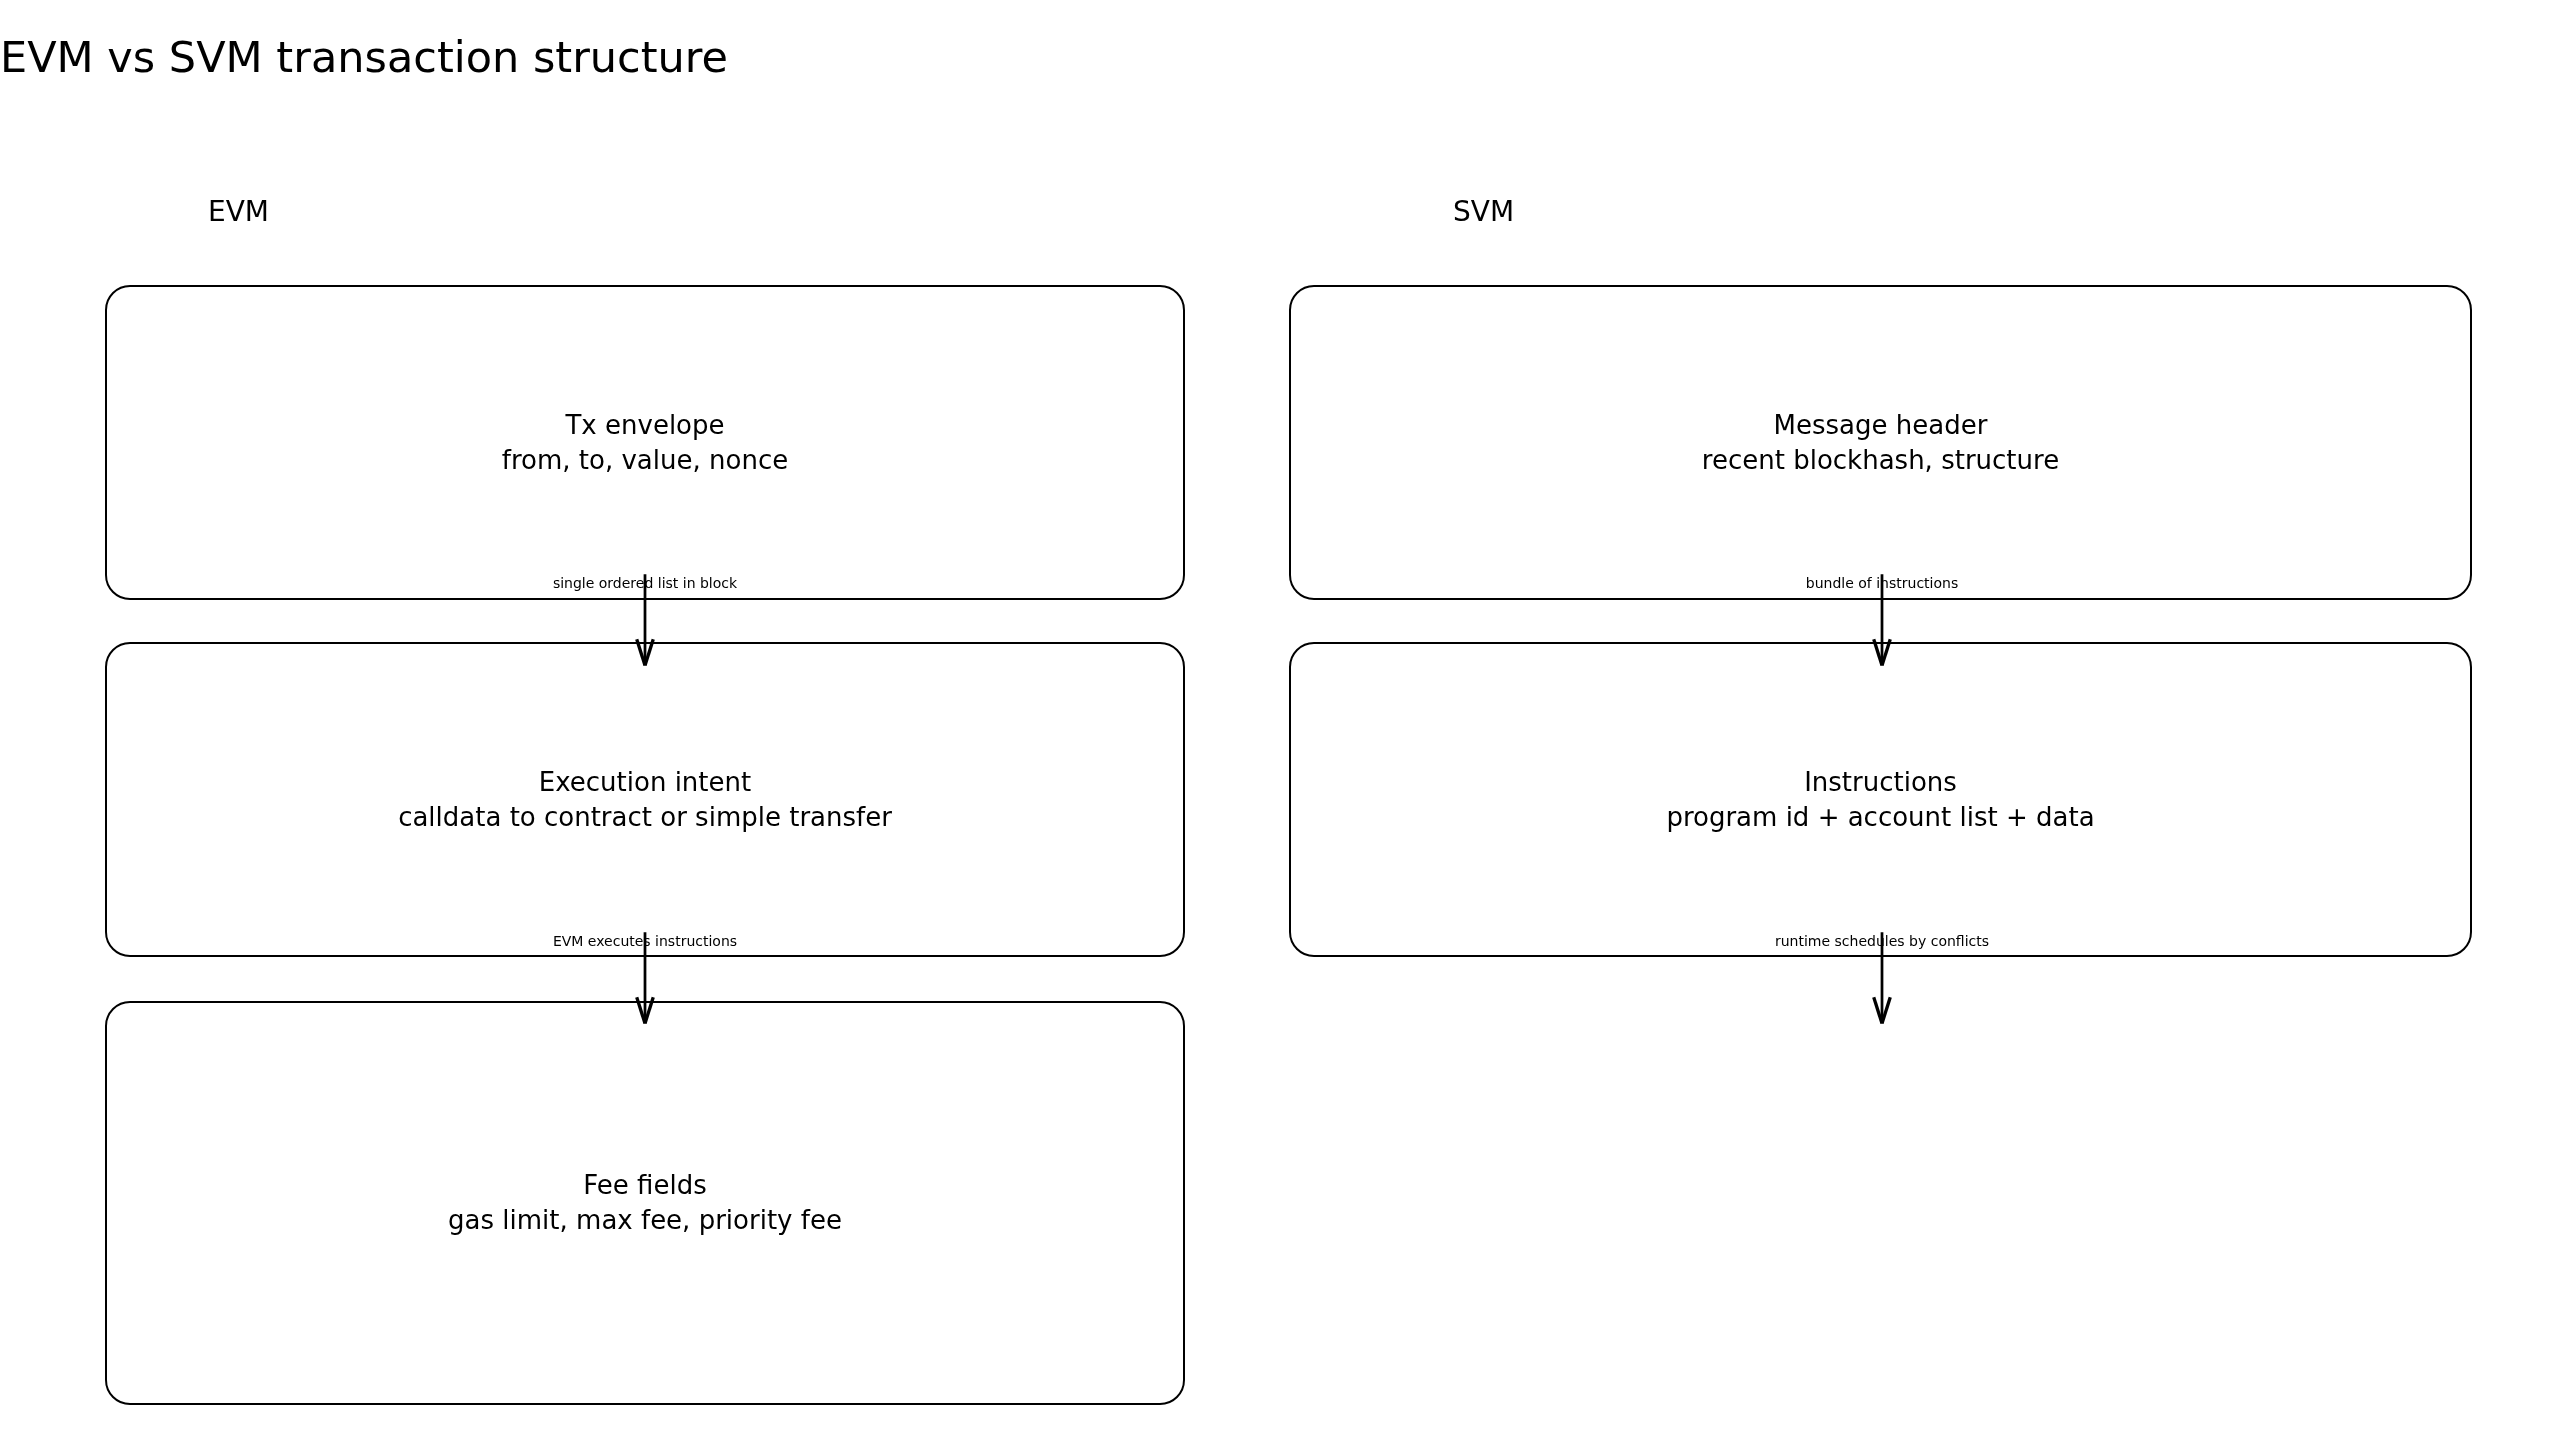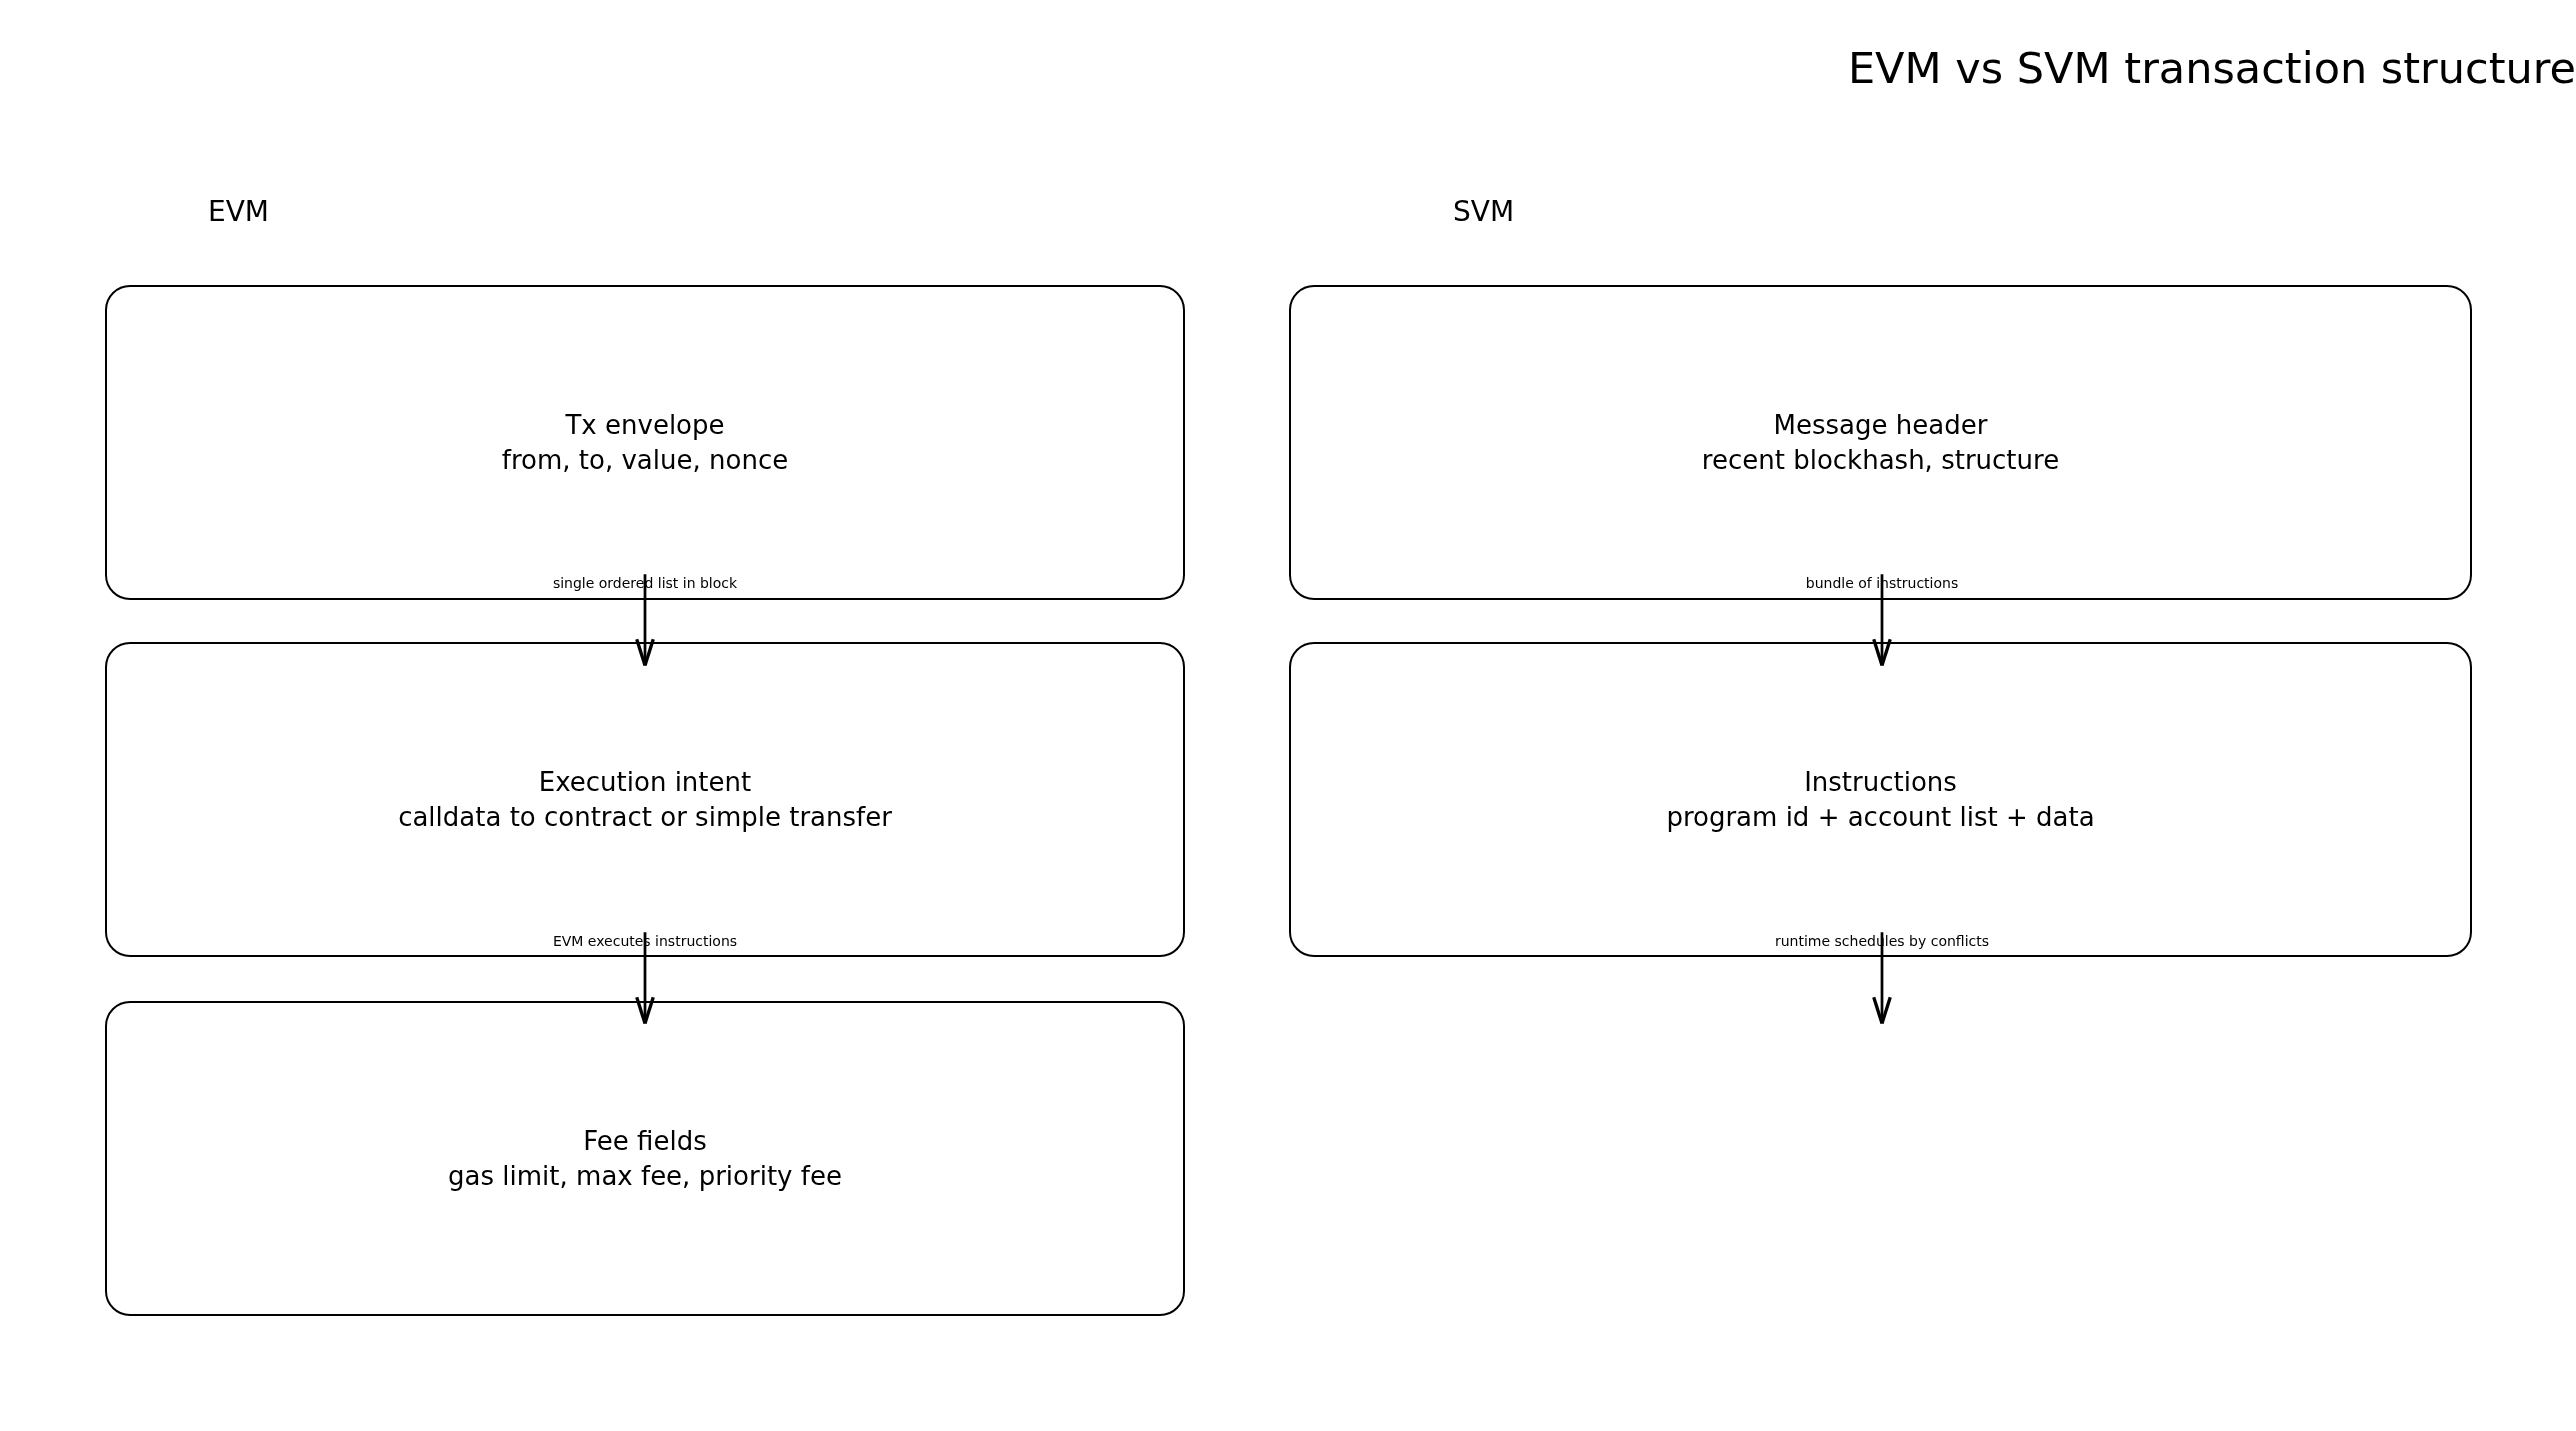--- a/index.html
+++ b/index.html
@@ -15,22 +15,22 @@
     width: 2576px;
     height: 1431px;
     background: #ffffff;
     font-family: "DejaVu Sans", sans-serif;
     color: #000000;
   }
   .diagram-title {
     position: absolute;
     left: 0;
     right: 0;
-    top: 45px;
-    text-align: right;
+    top: 34px;
+    text-align: left;
     font-size: 43px;
     line-height: 1.1;
     color: #000000;
   }
   .col-header {
     position: absolute;
     top: 198px;
     font-size: 28px;
     line-height: 1;
     color: #000000;
@@ -52,21 +52,21 @@
   .node-box .line {
     font-size: 26px;
     line-height: 35px;
     white-space: nowrap;
     color: #000000;
   }
   .col-left  { left: 105px;  width: 1080px; text-align: right; }
   .col-right { left: 1289px; width: 1183px; }
   .row-1 { top: 285px;  height: 315px; }
   .row-2 { top: 642px; height: 315px; }
-  .row-3 { top: 1001px; height: 315px; }
+  .row-3 { top: 1001px; height: 404px; }
   .connector-label {
     position: absolute;
     transform: translateX(-50%);
     font-size: 14px;
     line-height: 1;
     white-space: nowrap;
     color: #000000;
   }
   .lbl-row-1 { top: 576px; }
   .lbl-row-2 { top: 934px; }

